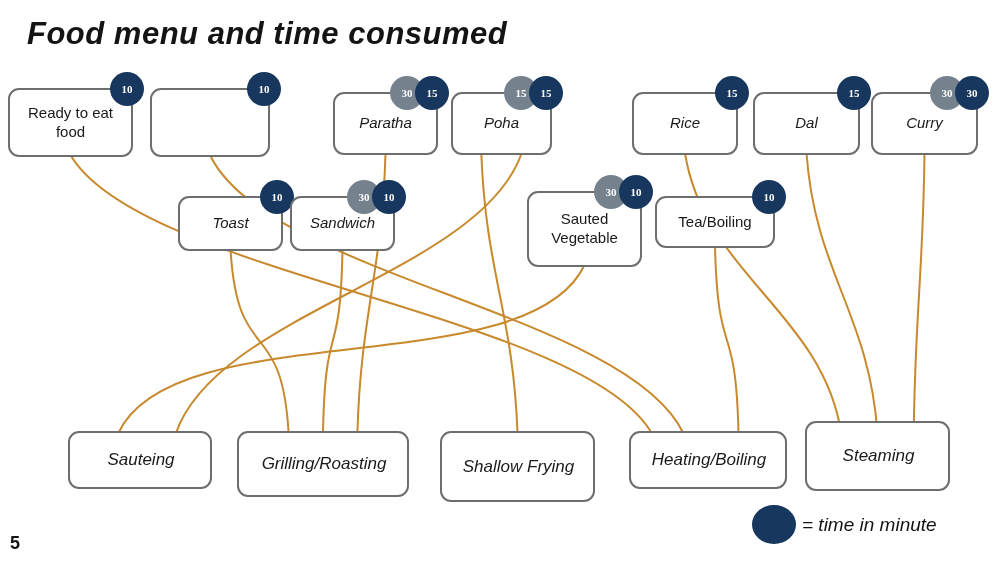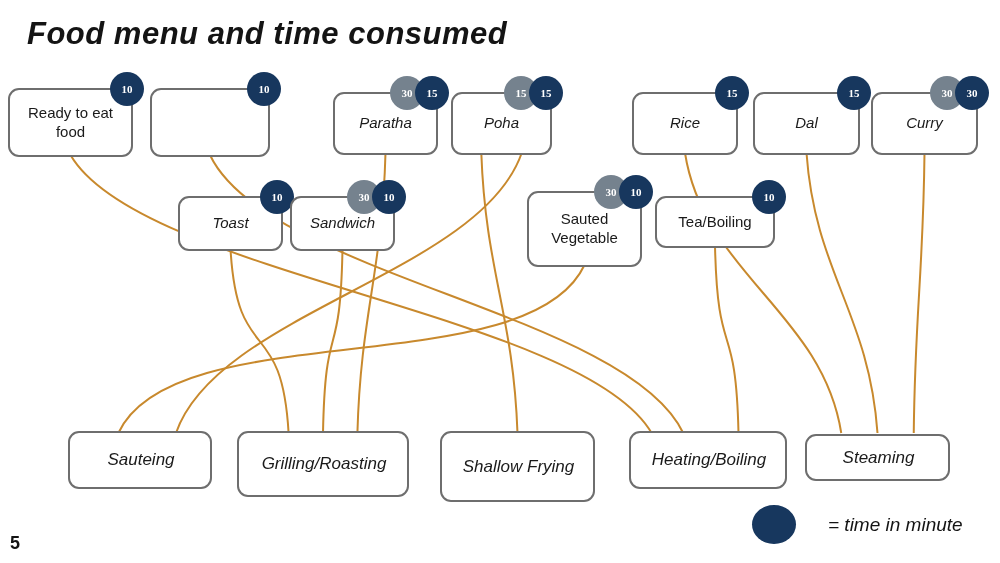--- a/index.html
+++ b/index.html
@@ -25,32 +25,32 @@
   .n-dal       { left:753px; top:92px;  width:107px; height:63px; }
   .n-curry     { left:871px; top:92px;  width:107px; height:63px; }
   .n-toast     { left:178px; top:196px; width:105px; height:55px; }
   .n-sandwich  { left:290px; top:196px; width:105px; height:55px; }
   .n-sautedveg { left:527px; top:191px; width:115px; height:76px; }
   .n-teacoffee { left:655px; top:196px; width:120px; height:52px; }
   .n-sauteing  { left:68px;  top:431px; width:144px; height:58px; }
   .n-grilling  { left:237px; top:431px; width:172px; height:66px; }
   .n-shallow   { left:440px; top:431px; width:155px; height:71px; }
   .n-heating   { left:620px; top:431px; width:158px; height:58px;margin-left:9px; }
-  .n-steaming  { left:805px; top:434px; width:145px; height:47px; }
+  .n-steaming  { left:805px; top:421px; width:145px; height:70px; }
 
   .badges { position:absolute; top:-18px; right:-13px; display:flex; }
   .badge { width:34px; height:34px; border-radius:50%; color:#ffffff; font-size:11px; font-weight:bold;
            display:flex; align-items:center; justify-content:center; font-style:normal;font-family:Liberation Serif, serif; }
   .badge + .badge { margin-left:-9px; }
   .badge[data-color="navy"] { background:#17375E; }
   .badge[data-color="gray"] { background:#75828E; }
 
   .legend { position:absolute; left:752px; top:505px; display:flex; align-items:center; z-index:2; }
   .legend-dot { width:44px; height:39px; border-radius:50%; background:#17375E; }
-  .legend-text { margin-left:32px; font-size:19px; font-style:italic; color:#141414; }
+  .legend-text { margin-left:6px; font-size:19px; font-style:italic; color:#141414; }
 
   .page-num { position:absolute; left:10px; top:533px; font-size:18px; font-weight:bold; color:#141414; z-index:2; }
 </style>
 </head>
 <body>
 
 <div class="stage">
 
   <div class="title">Food menu and time consumed</div>
 

